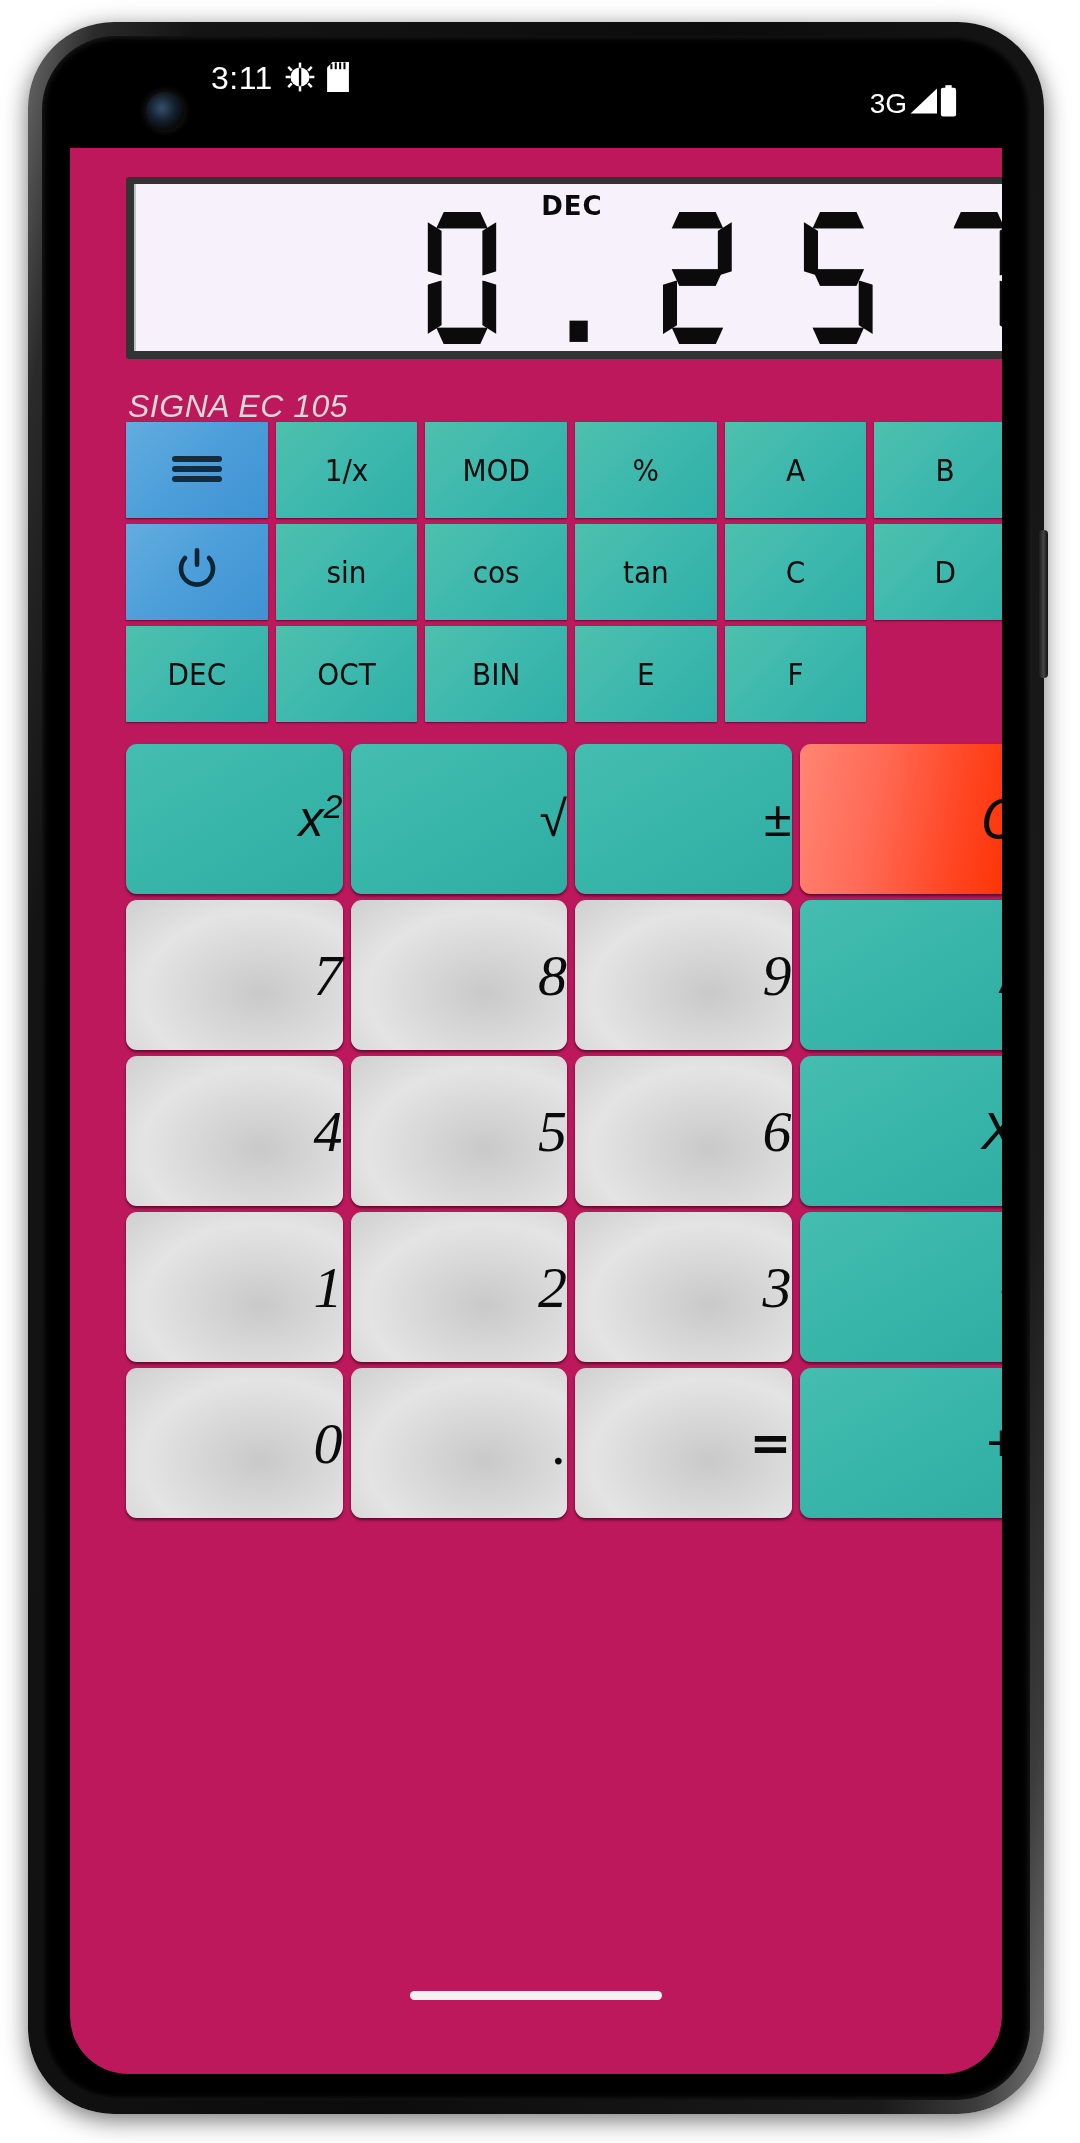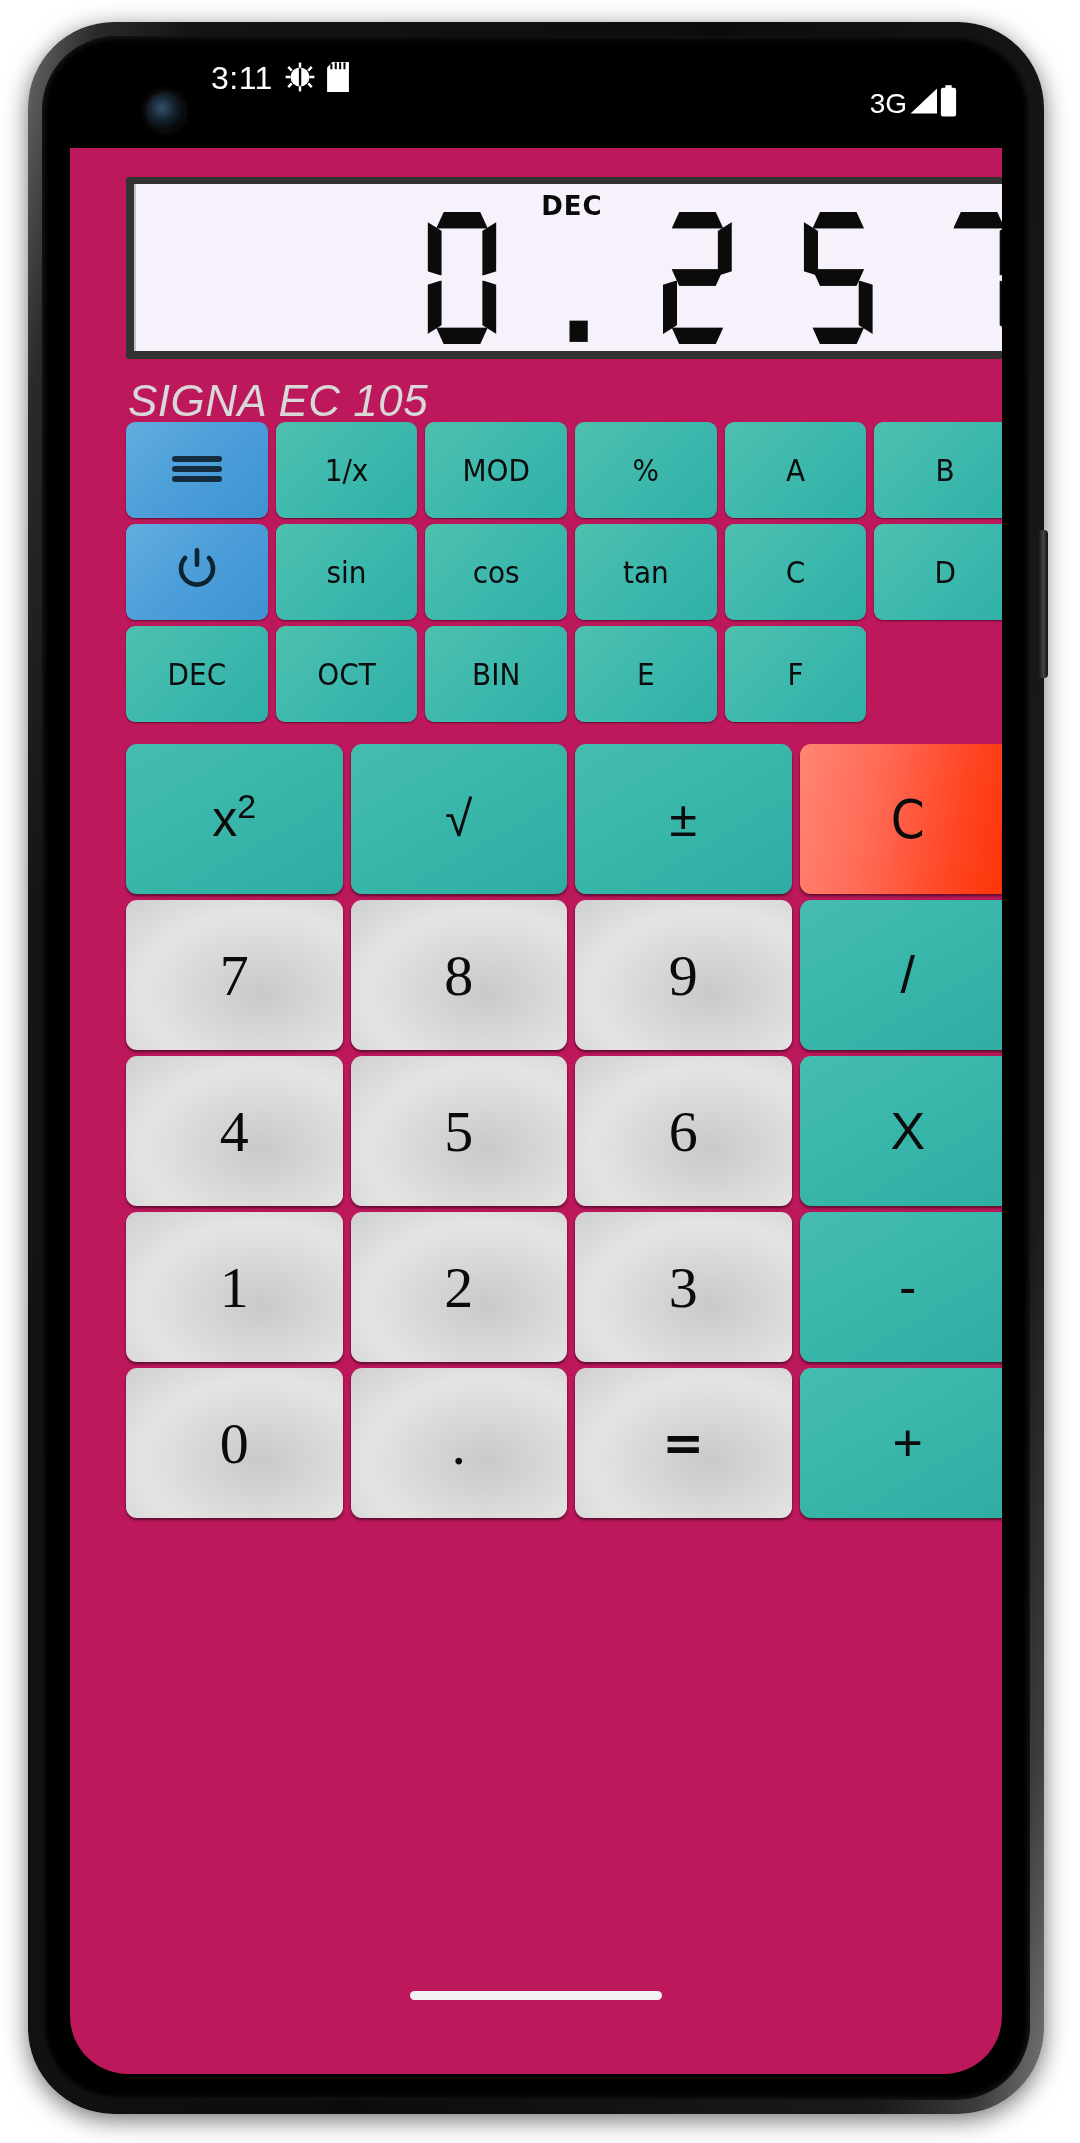--- a/index.html
+++ b/index.html
@@ -210,41 +210,41 @@
            clip-path: polygon(0 8px, 100% 0, 100% calc(100% - 4px), 0 100%); }
   .seg-e { left: 0px;  top: 61px;  width: 15px; height: 48px;
            clip-path: polygon(0 4px, 100% 0, 100% calc(100% - 8px), 0 100%); }
   .seg-c { left: 57px; top: 61px;  width: 15px; height: 48px;
            clip-path: polygon(0 0, 100% 4px, 100% 100%, 0 calc(100% - 8px)); }
 
   
   #model-name {
     position: absolute;
     left: 58px;
-    top: 228px;
+    top: 240px;
     font-family: "Liberation Sans", sans-serif;
     font-style: italic;
-    font-size: 44px;
+    font-size: 32px;
     color: #d8d8d8;
     letter-spacing: 0.5px;
   }
 
   
   #function-keypad {
     position: absolute;
     left: 56px;
     top: 274px;
     width: 890px;
     display: grid;
     grid-template-columns: repeat(6, 1fr);
     grid-auto-rows: 96px;
     gap: 6px 8px;
   }
   .fn-key {
-    border-radius: 9px;
+    border-radius: 1px;
     display: flex;
     align-items: center;
     justify-content: center;
     font-family: "DejaVu Sans Condensed", "DejaVu Sans", sans-serif;
     font-size: 31px;
     color: #0c0c0c;
     user-select: none;
     box-shadow: 0 1px 2px rgba(0,0,0,0.5);
   }
   .key-teal {
@@ -262,27 +262,28 @@
     width: 890px;
     display: grid;
     grid-template-columns: repeat(4, 1fr);
     grid-auto-rows: 150px;
     gap: 6px 8px;
   }
   .main-key {
     border-radius: 11px;
     display: flex;
     align-items: center;
-    justify-content: center;
+    justify-content: flex-end;
     font-family: "Liberation Serif", serif;
     font-size: 58px;
     color: #0b0b0b;
     user-select: none;
     box-shadow: 0 2px 3px rgba(0,0,0,0.55);
     position: relative;
+    font-style: italic;
   }
   .key-num {
     background: radial-gradient(ellipse at 62% 62%, #c9c9c9 0%, #d4d4d4 25%, #e4e4e4 62%, #cfcfcf 100%);
   }
   .key-op-teal {
     background: linear-gradient(150deg, #45bdb0 0%, #37b5a9 55%, #2fada3 100%);
     font-family: "Liberation Sans", sans-serif;
     font-size: 52px;
   }
   .key-clear-red {

